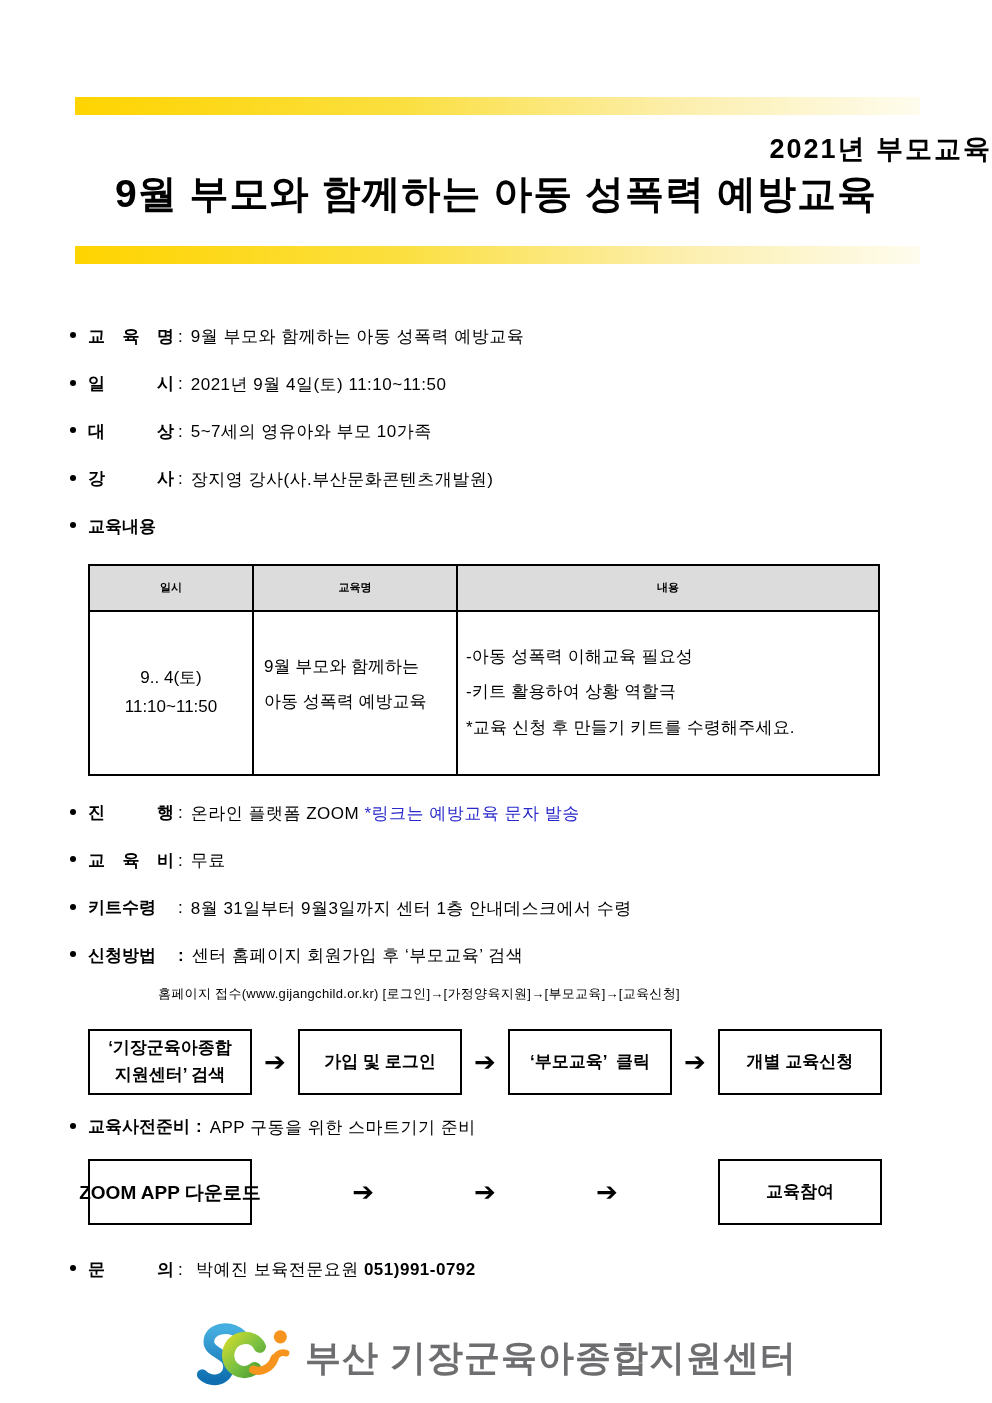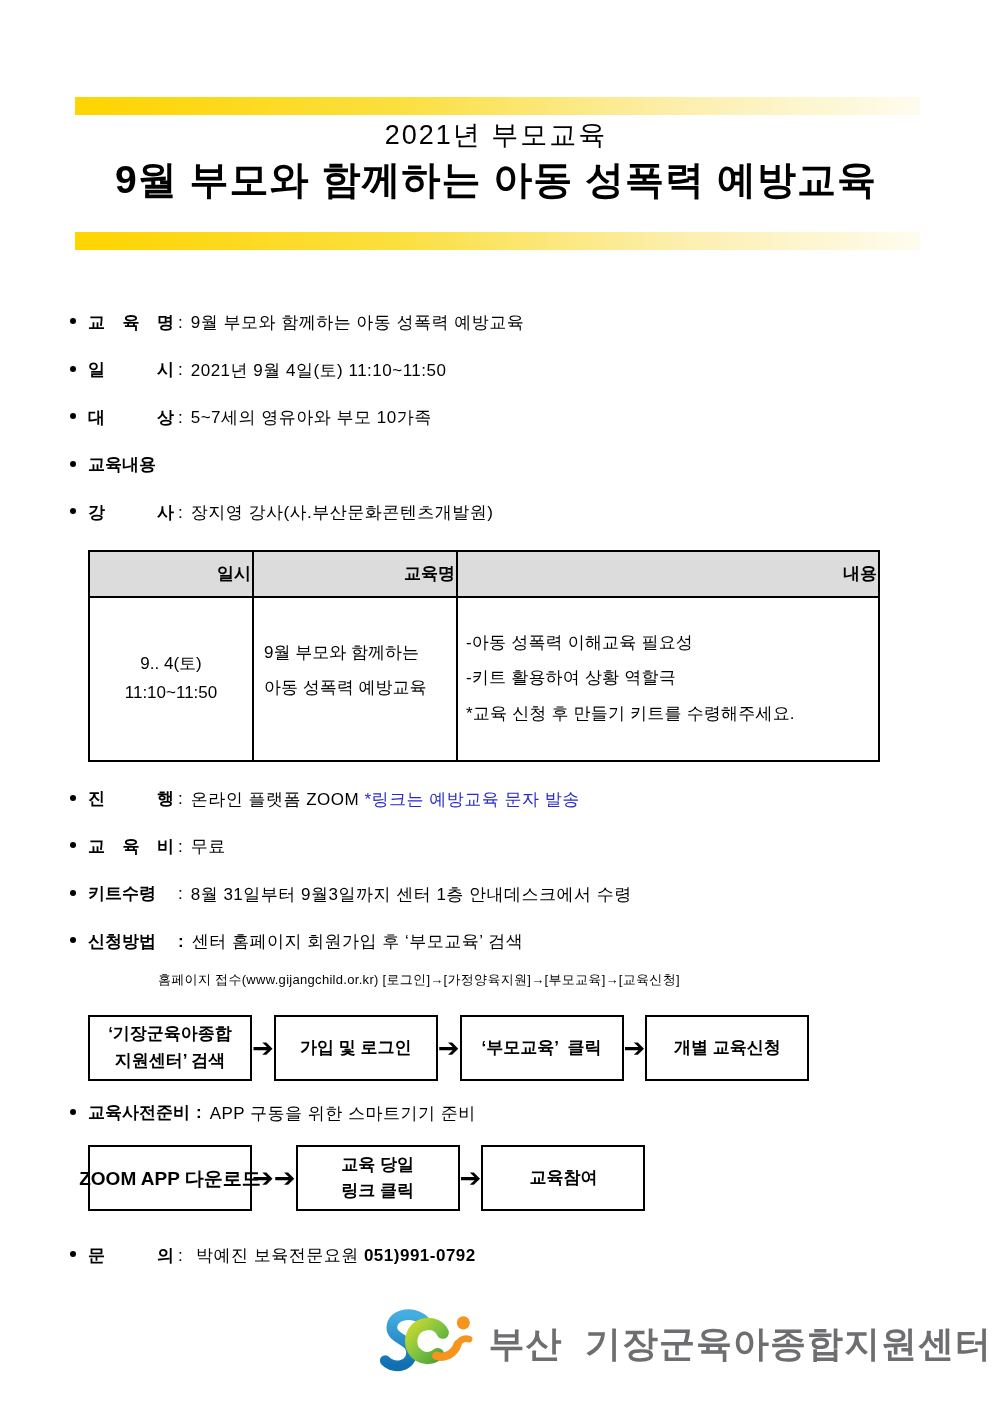--- a/index.html
+++ b/index.html
@@ -12,63 +12,63 @@
 
   
   .bar{
     height:18px;margin-left:75px;width:845px;
     background:linear-gradient(90deg,var(--accent-yellow) 0%,#fbdf3e 38%,#fcefae 72%,#fefcee 100%);
   }
   .bar-top{margin-top:97px;}
   .bar-bottom{margin-top:28px;}
 
   
-  .subtitle{margin-top:4px;text-align:center;font-size:27px;font-weight:normal;letter-spacing:2px;line-height:1.2;}
+  .subtitle{margin-top:18px;text-align:right;font-size:27px;font-weight:bold;letter-spacing:2px;line-height:1.2;}
   .main-title{margin-top:6px;text-align:center;font-size:39px;font-weight:bold;letter-spacing:1px;line-height:1.2;}
 
   
   .rows{margin:62px 0 0 70px;}
   .row{font-size:17px;margin-bottom:27px;line-height:20px;white-space:nowrap;}
   .bullet{display:inline-block;width:6px;height:6px;background:#000;border-radius:50%;
           vertical-align:middle;margin-right:12px;margin-top:-3px;}
   .lbl{display:inline-block;width:86px;font-weight:bold;text-align:justify;text-align-last:justify;vertical-align:middle;}
   .lbl-wide{width:auto;text-align:left;text-align-last:left;margin-right:2px;}
   .colon{margin:0 8px 0 4px;vertical-align:middle;}
   .val{vertical-align:middle;letter-spacing:0.5px;}
   .val-blue{color:var(--note-blue);vertical-align:middle;letter-spacing:0.5px;}
   .val-bold{font-weight:bold;vertical-align:middle;letter-spacing:0.5px;}
   .subline{margin:-8px 0 0 88px;font-size:13px;letter-spacing:0.3px;}
 
   
   table.edu{border-collapse:collapse;margin:20px 0 0 88px;table-layout:fixed;width:790px;}
   table.edu th,table.edu td{border:2px solid #000;}
-  table.edu th{background:var(--table-header-bg);height:42px;font-size:17px;font-weight:bold;text-align:right;}
+  table.edu th{background:var(--table-header-bg);height:42px;font-size:11px;font-weight:bold;text-align:center;}
   table.edu td{height:145px;vertical-align:middle;font-size:17px;}
   .col-date{width:164px;}
   .col-name{width:204px;}
   .col-content{width:422px;}
   td.cell-date{text-align:center;font-size:16px;line-height:1.7;}
   td.cell-name{padding:0 4px 17px 10px;line-height:2.1;}
   td.cell-content{padding:0 4px 1px 8px;line-height:2.1;letter-spacing:0.2px;}
 
   
-  .flow{display:flex;align-items:center;width:794px;margin:26px 0 16px 88px;}
+  .flow{display:flex;align-items:center;justify-content:space-between;width:794px;margin:26px 0 16px 88px;}
   .flow-box{
     width:160px;height:62px;border:2px solid #000;background:#fff;
     display:flex;flex-direction:column;align-items:center;justify-content:center;
     font-weight:bold;font-size:17px;line-height:1.55;text-align:center;
   }
   .flow-line{white-space:pre;}
   .flow-line:empty{display:none;}
   .flow-arrow{font-size:26px;font-weight:bold;line-height:1;}
   .row-prep{margin:22px 0 0 70px;font-size:17px;line-height:20px;white-space:nowrap;}
   .row-contact{margin:34px 0 0 70px;font-size:17px;line-height:20px;white-space:nowrap;}
 
   
-  .footer{display:flex;align-items:center;justify-content:flex-end;margin-top:42px;gap:10px;font-family:Liberation Mono, monospace;}
+  .footer{display:flex;align-items:center;justify-content:center;margin-top:42px;gap:10px;}
   .logo-mark{width:100px;height:74px;flex:0 0 auto;}
   .org-name{font-size:36px;color:var(--footer-text);letter-spacing:1px;font-weight:bold;}
 </style>
 </head>
 <body>
 
 <div class="page">
 
   <div class="bar bar-top"></div>
 
@@ -81,24 +81,24 @@
     <div class="row">
       <span class="bullet"></span><span class="lbl">교 육 명</span><span class="colon">:</span><span class="val">9월 부모와 함께하는 아동 성폭력 예방교육</span>
     </div>
     <div class="row">
       <span class="bullet"></span><span class="lbl">일 시</span><span class="colon">:</span><span class="val">2021년 9월 4일(토) 11:10~11:50</span>
     </div>
     <div class="row">
       <span class="bullet"></span><span class="lbl">대 상</span><span class="colon">:</span><span class="val">5~7세의 영유아와 부모 10가족</span>
     </div>
     <div class="row">
+      <span class="bullet"></span><span class="lbl">강 사</span><span class="colon">:</span><span class="val">장지영 강사(사.부산문화콘텐츠개발원)</span>
+    </div>
+    <div class="row">
       <span class="bullet"></span><span class="lbl">교육내용</span>
-    </div>
-    <div class="row">
-      <span class="bullet"></span><span class="lbl">강 사</span><span class="colon">:</span><span class="val">장지영 강사(사.부산문화콘텐츠개발원)</span>
     </div>
   </section>
 
   <table class="edu">
     <colgroup>
         <col class="col-date">
         <col class="col-name">
         <col class="col-content">
       </colgroup>
     <thead>
@@ -169,24 +169,20 @@
     <span class="bullet"></span><span class="lbl lbl-wide">교육사전준비 </span><span class="colon" style="font-weight:bold">:</span><span class="val">APP 구동을 위한 스마트기기 준비</span>
   </div>
 
   <div class="flow" style="margin-top:22px;">
     <div class="flow-box">
       <span class="flow-line" style="font-size:19px;">ZOOM APP 다운로드</span>
 
     </div>
     <span class="flow-arrow">➔</span>
     <span class="flow-arrow">➔</span>
-    <div class="flow-box">
-      <span class="flow-line">교육 당일</span>
-      <span class="flow-line">링크 클릭</span>
-    </div>
     <span class="flow-arrow">➔</span>
     <div class="flow-box">
       <span class="flow-line">교육참여</span>
 
     </div>
   </div>
 
   <div class="row row-contact">
     <span class="bullet"></span><span class="lbl">문 의</span><span class="colon">:</span><span class="val"> 박예진 보육전문요원 </span><span class="val-bold">051)991-0792</span>
   </div>

